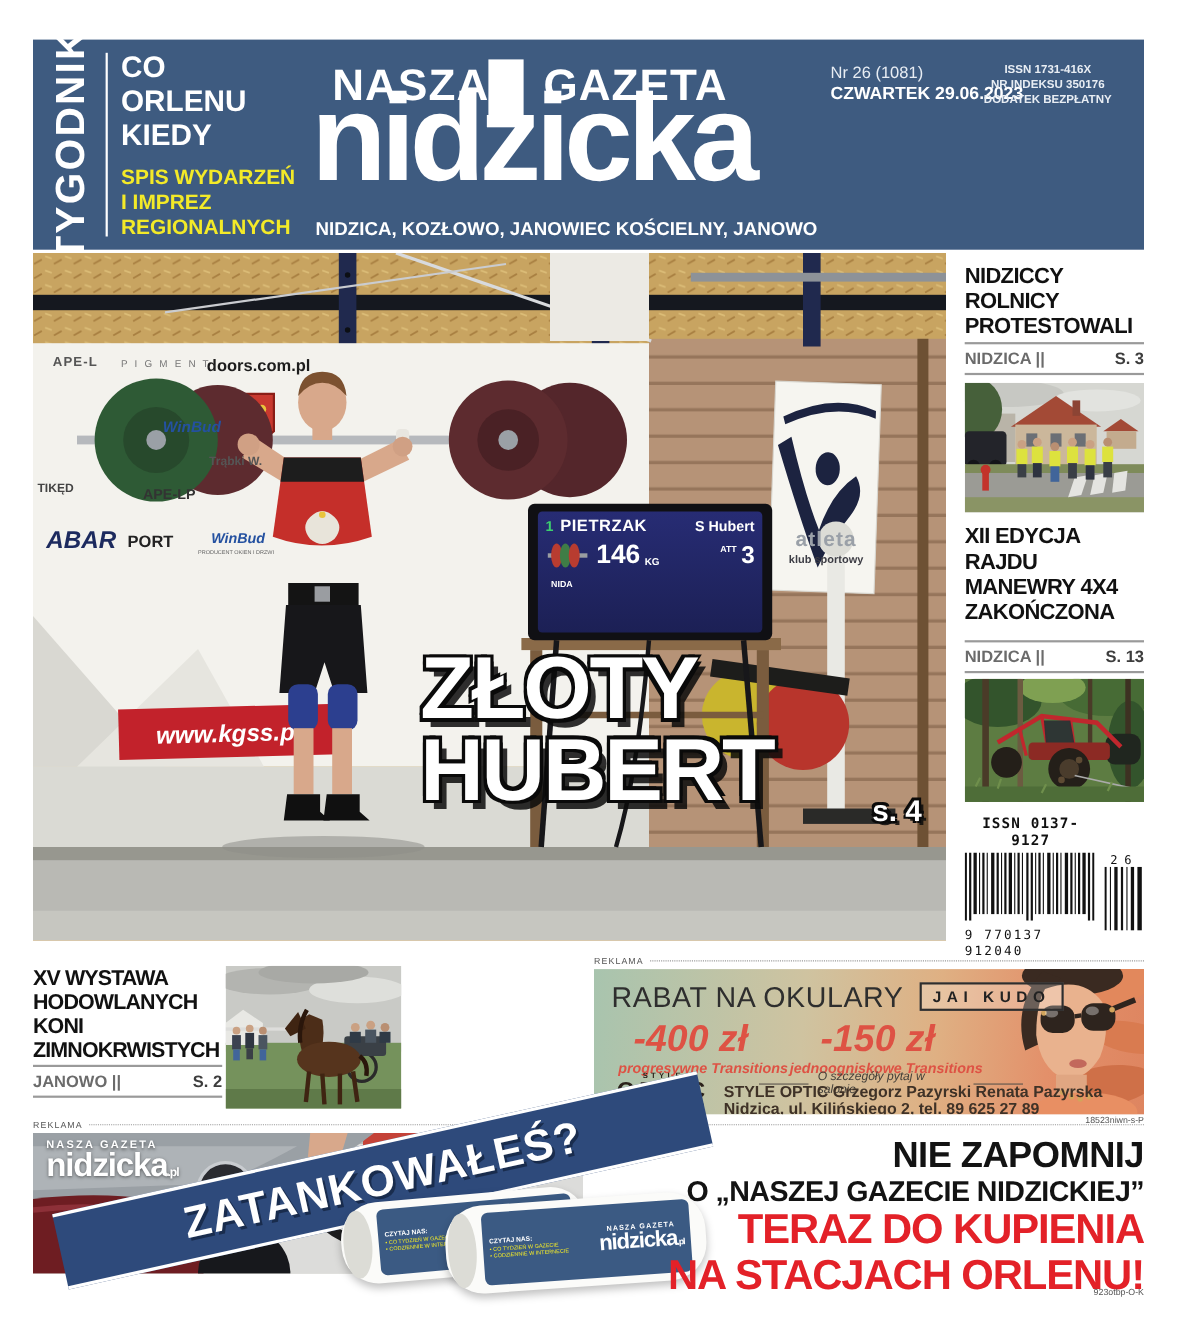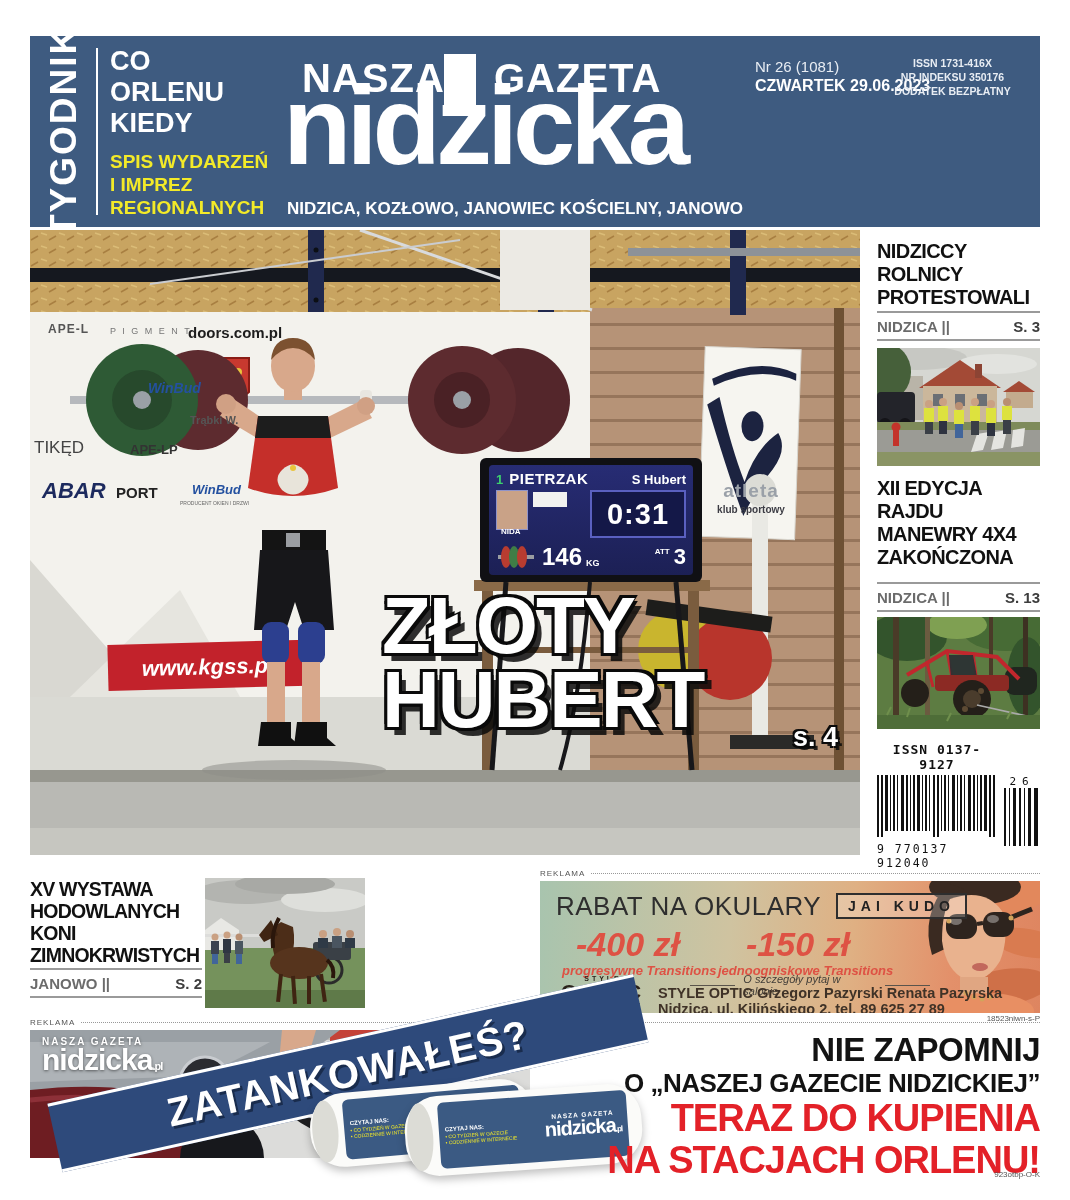--- a/index.html
+++ b/index.html
@@ -26,21 +26,21 @@
   
   .hero{left:30px;top:230px;width:830px;height:625px;background:#c7a566;overflow:hidden;}
   .hero svg.scene{position:absolute;left:0;top:0;}
   .sp{position:absolute;color:#555;white-space:nowrap;}
   .sp0{left:18px;top:92px;font-size:12px;font-weight:700;letter-spacing:1px;}
   .sp1{left:80px;top:96px;font-size:9px;color:#777;letter-spacing:2px;}
   .sp2{left:158px;top:94px;font-size:15px;font-weight:800;color:#1d1d1d;}
   .sp3{left:118px;top:150px;font-size:14px;font-weight:800;color:#2451a0;font-style:italic;}
   .sp4{left:160px;top:184px;font-size:11px;font-weight:700;}
   .sp5{left:100px;top:212px;font-size:13px;font-weight:700;color:#333;}
-  .sp6{left:4px;top:208px;font-size:17px;font-weight:400;color:#444;}
+  .sp6{left:4px;top:208px;font-size:11px;font-weight:700;color:#444;}
   .sp7{left:12px;top:248px;font-size:22px;font-weight:900;color:#1c2a5e;font-style:italic;}
   .sp8{left:86px;top:254px;font-size:15px;font-weight:900;color:#222;}
   .sp9{left:162px;top:252px;font-size:13px;font-weight:800;color:#2451a0;font-style:italic;}
   .sp10{left:150px;top:270px;font-size:5px;color:#666;}
   .atl-name{left:676px;top:250px;width:90px;text-align:center;font-size:19px;font-weight:700;color:#9aa0a8;letter-spacing:1px;}
   .atl-sub{left:676px;top:274px;width:90px;text-align:center;font-size:10px;font-weight:700;color:#3c3c44;}
 
   
   .board{left:459px;top:235px;width:204px;height:110px;border-radius:4px;
     background:linear-gradient(#272c74,#1c2055);padding:5px 7px;box-sizing:border-box;color:#fff;}
@@ -304,25 +304,20 @@
     <div class="sp sp9">WinBud</div>
     <div class="sp sp10">PRODUCENT OKIEN I DRZWI</div>
     <div class="abs atl-name">atleta</div>
     <div class="abs atl-sub">klub sportowy</div>
 
     <div class="abs board">
       <div class="b-r1">
         <span class="b-rank">1</span>
         <span class="b-sn">PIETRZAK</span>
         <span class="b-fn">S Hubert</span>
-      </div>
-      <div class="b-r2">
-        <div class="b-thumb"></div>
-        <div class="b-wbox"></div>
-        <div class="b-timer">0:31</div>
       </div>
       <div class="b-club">NIDA</div>
       <div class="b-r3">
         <svg width="40" height="26" viewBox="0 0 40 26">
           <rect x="2" y="11" width="36" height="4" fill="#9a9da1"></rect>
           <ellipse cx="10" cy="13" rx="5" ry="11" fill="#b83c30"></ellipse>
           <ellipse cx="18" cy="13" rx="5" ry="11" fill="#3f7d46"></ellipse>
           <ellipse cx="26" cy="13" rx="5" ry="11" fill="#b83c30"></ellipse>
         </svg>
         <span class="b-kg">146</span>

